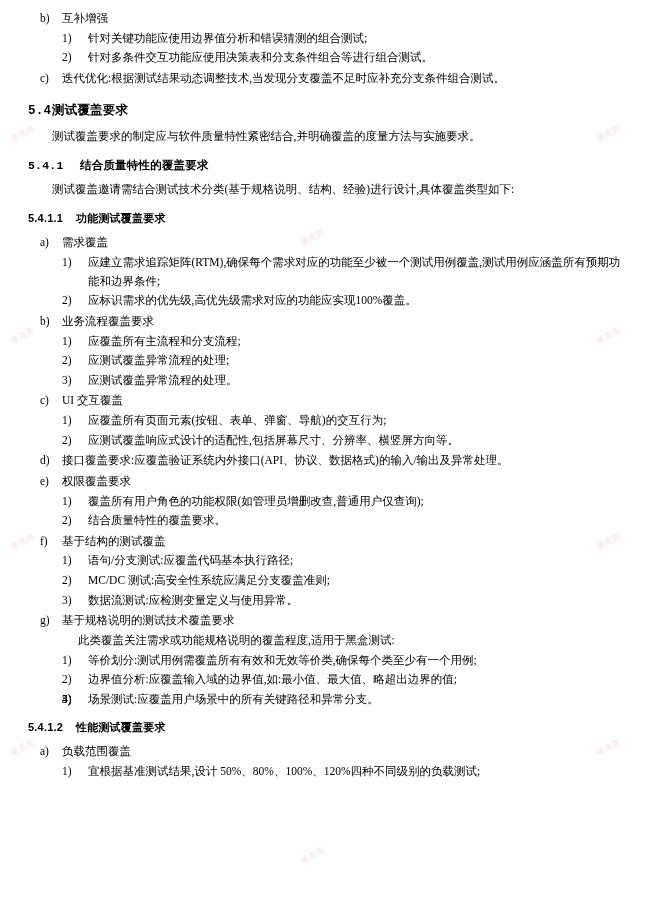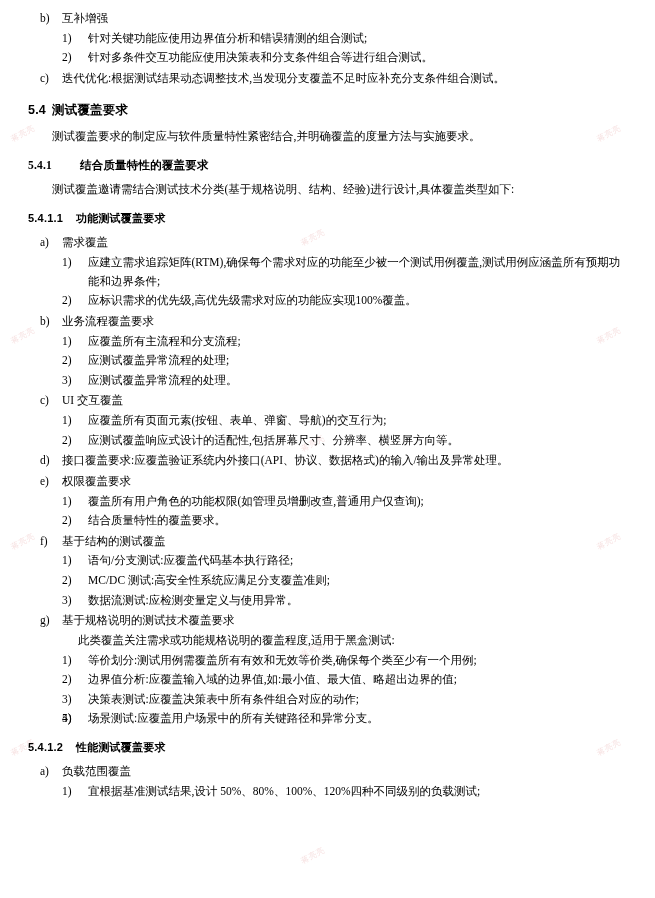--- a/index.html
+++ b/index.html
@@ -42,37 +42,37 @@
 
   
   .h2 {
     font-family: "Liberation Sans", sans-serif;
     font-weight: bold;
     font-size: 12.5px;
     margin: 14px 0 8px 0;
     letter-spacing: 0.2px;
   }
   .h3 {
-    font-family: Liberation Serif, serif;
+    font-family: Liberation Mono, monospace;
     font-weight: bold;
     font-size: 11.5px;
     margin: 13px 0 7px 0;
     letter-spacing: 0.2px;
   }
   .h4 {
     font-family: "Liberation Sans", sans-serif;
     font-weight: bold;
     font-size: 11px;
     margin: 12px 0 7px 0;
     letter-spacing: 0.2px;
   }
   .h2 .num, .h3 .num, .h4 .num {
     display: inline-block;
   }
-  .h2 .num { width: 24px; }
+  .h2 .num { width: 24px; font-family: Liberation Mono, monospace; }
   .h3 .num { width: 52px; }
   .h4 .num { width: 48px; }
 
   .para {
     font-size: 11.5px;
     line-height: 1.65;
     margin: 6px 0 6px 0;
     text-indent: 24px;
     text-align: justify;
   }
@@ -275,21 +275,20 @@
           <li>
             <span class="mk">1)</span>
             <span class="itemtext">等价划分:测试用例需覆盖所有有效和无效等价类,确保每个类至少有一个用例;</span>
           </li>
           <li>
             <span class="mk">2)</span>
             <span class="itemtext">边界值分析:应覆盖输入域的边界值,如:最小值、最大值、略超出边界的值;</span>
           </li>
           <li>
             <span class="mk">3)</span>
-            <span class="itemtext">决策表测试:应覆盖决策表中所有条件组合对应的动作;</span>
           </li>
           <li>
             <span class="mk">4)</span>
           </li>
           <li>
             <span class="mk">5)</span>
             <span class="itemtext">场景测试:应覆盖用户场景中的所有关键路径和异常分支。</span>
           </li>
         </ul>
       </li>

